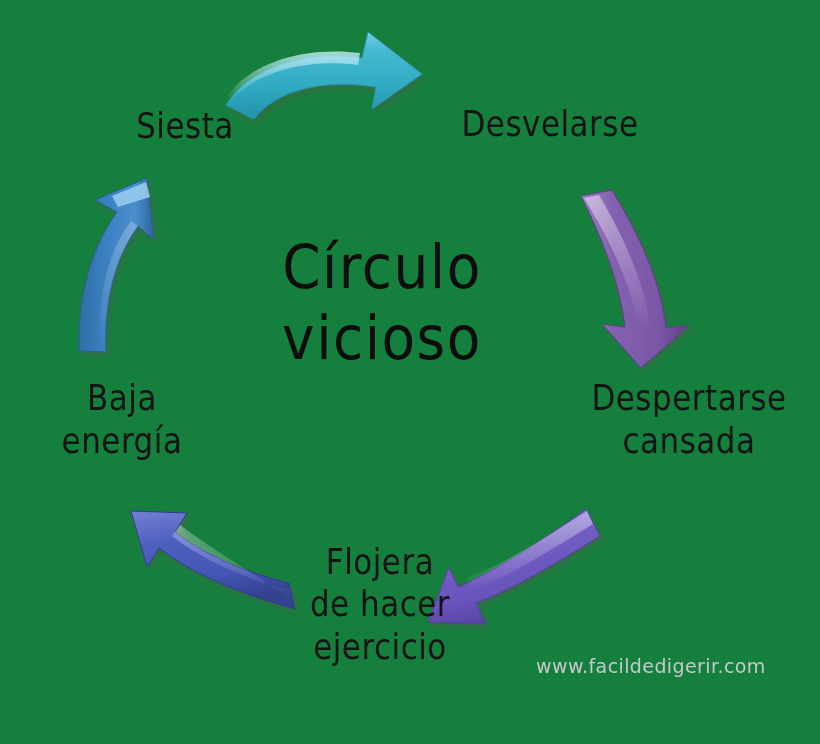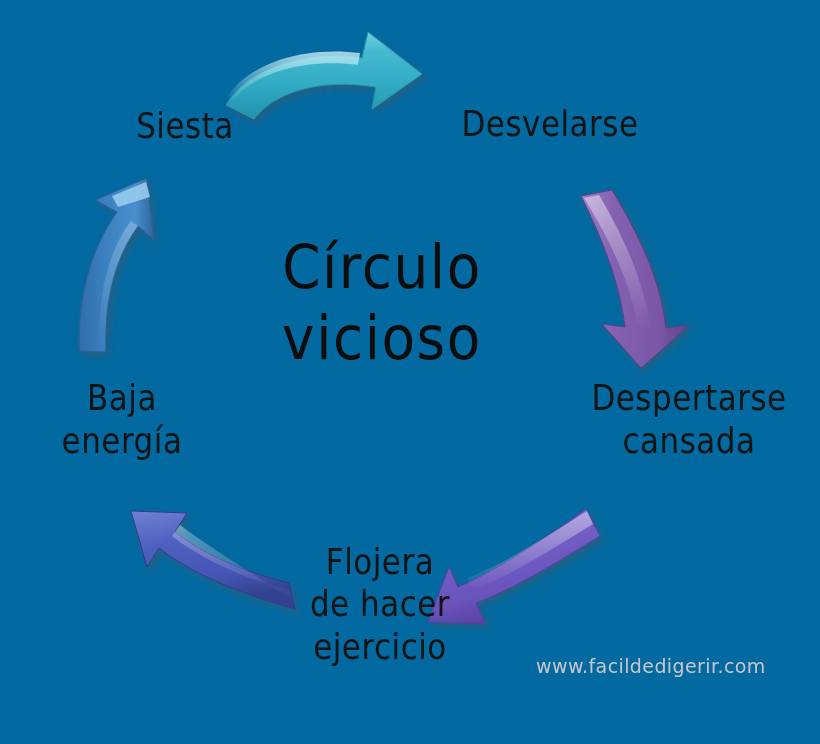--- a/index.html
+++ b/index.html
@@ -10,21 +10,21 @@
     width: 820px;
     height: 744px;
     background: #f4f4f4;
     font-family: "DejaVu Sans", sans-serif;
     overflow: hidden;
   }
   #canvas {
     position: relative;
     width: 820px;
     height: 744px;
-    background: #0369a1;
+    background: #15803d;
   }
   .diagram-svg {
     position: absolute;
     left: 0;
     top: 0;
     width: 820px;
     height: 744px;
   }
   .label {
     position: absolute;

